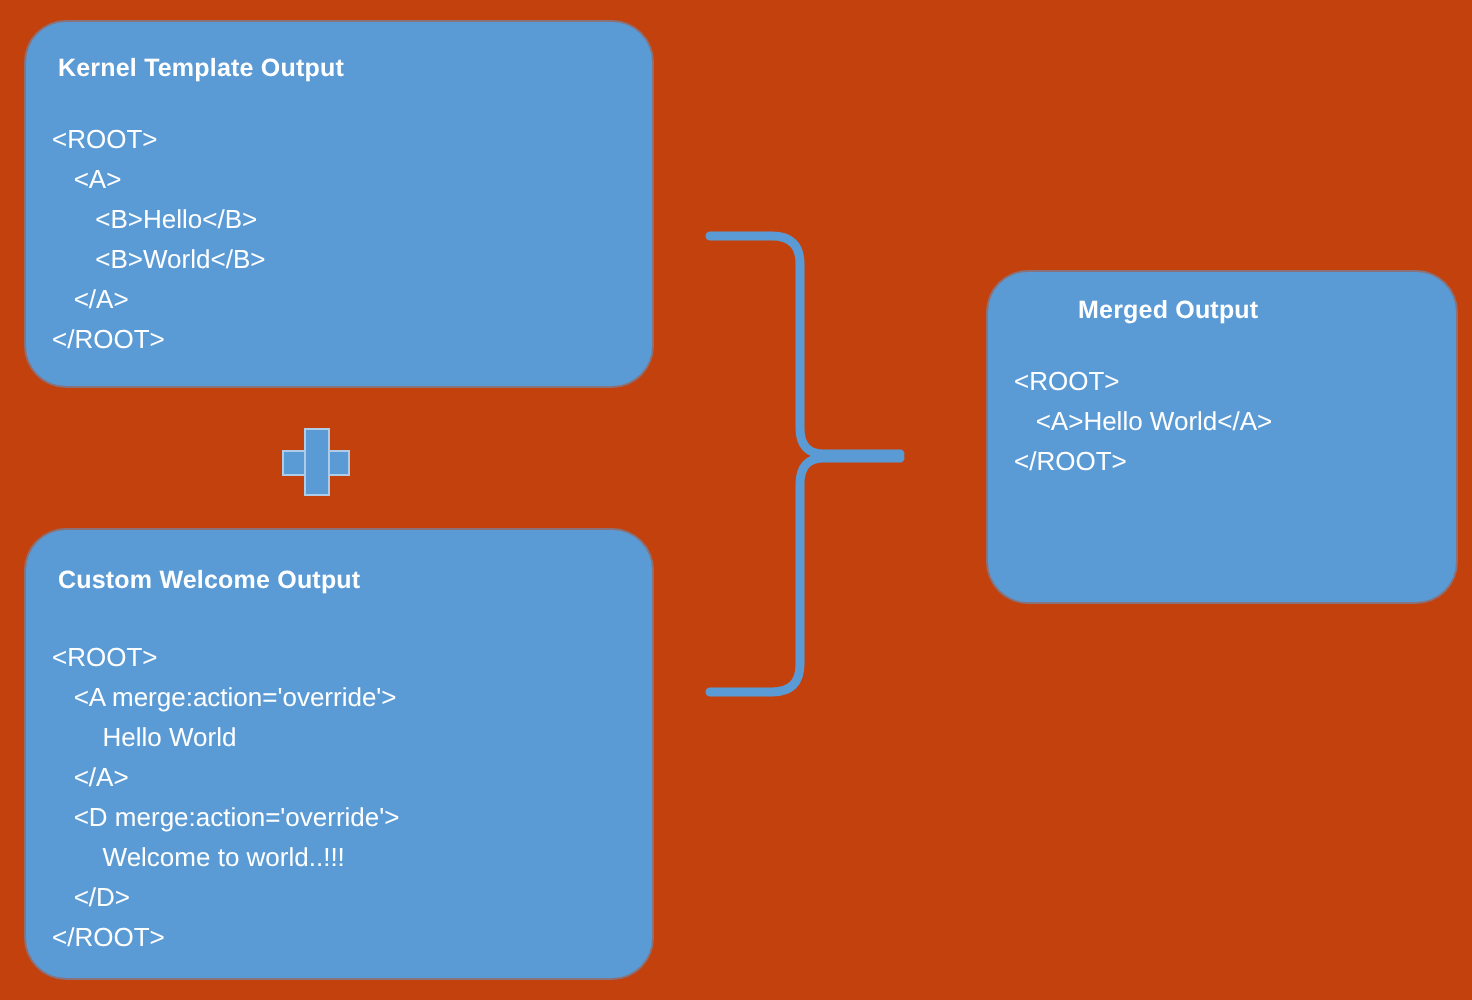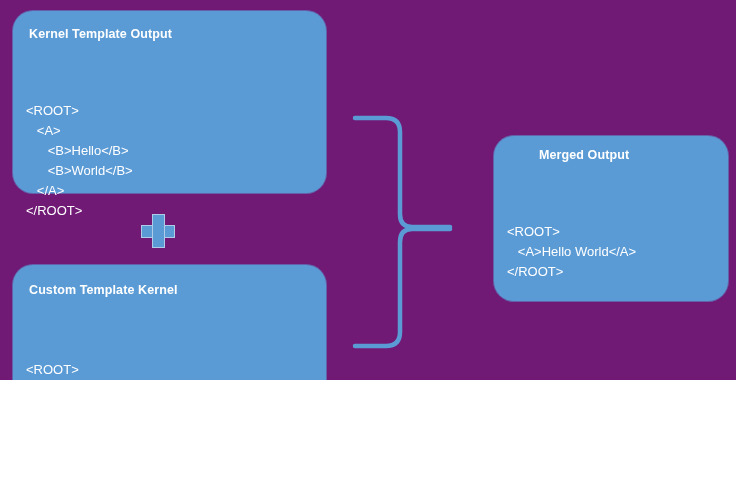--- a/index.html
+++ b/index.html
@@ -6,22 +6,22 @@
     margin: 0;
     padding: 0;
     background: #ffffff;
   }
   body {
     font-family: "Liberation Sans", sans-serif;
   }
   #canvas {
     position: relative;
     width: 736px;
-    height: 380px;
-    background: #701a75;
+    height: 500px;
+    background: #c2410c;
     overflow: hidden;
   }
 
   .box {
     position: absolute;
     background: #5b9bd5;
     border-radius: 20px;
     box-sizing: border-box;
     box-shadow: 0 0 0 1px rgba(91,155,213,0.55);
   }
@@ -35,21 +35,20 @@
     white-space: nowrap;
   }
 
   .code-block {
     position: absolute;
     color: #ffffff;
     font-size: 13px;
     line-height: 20px;
     white-space: pre;
     font-family: "Liberation Sans", sans-serif;
-    margin-top: 41px;
   }
 
   
   #box-kernel   { left: 13px;  top: 11px;  width: 313px; height: 182px; }
   #box-custom   { left: 13px;  top: 265px; width: 313px; height: 224px; }
   #box-merged   { left: 494px; top: 136px; width: 234px; height: 165px; }
 
   #box-kernel .box-title  { left: 16px; top: 16px; }
   #box-custom .box-title  { left: 16px; top: 18px; }
   #box-merged .box-title  { left: 17px; top: 12px; padding-left: 28px; }
@@ -101,21 +100,21 @@
    &lt;/A&gt;
 &lt;/ROOT&gt;</div>
   </div>
 
   <div id="plus-sign">
     <div class="bar bar-h"></div>
     <div class="bar bar-v"></div>
   </div>
 
   <div class="box" id="box-custom">
-    <div class="box-title">Custom Template Kernel</div>
+    <div class="box-title">Custom Welcome Output</div>
     <div class="code-block">&lt;ROOT&gt;
    &lt;A merge:action='override'&gt;
        Hello World
    &lt;/A&gt;
    &lt;D merge:action='override'&gt;
        Welcome to world..!!!
    &lt;/D&gt;
 &lt;/ROOT&gt;</div>
   </div>
 

